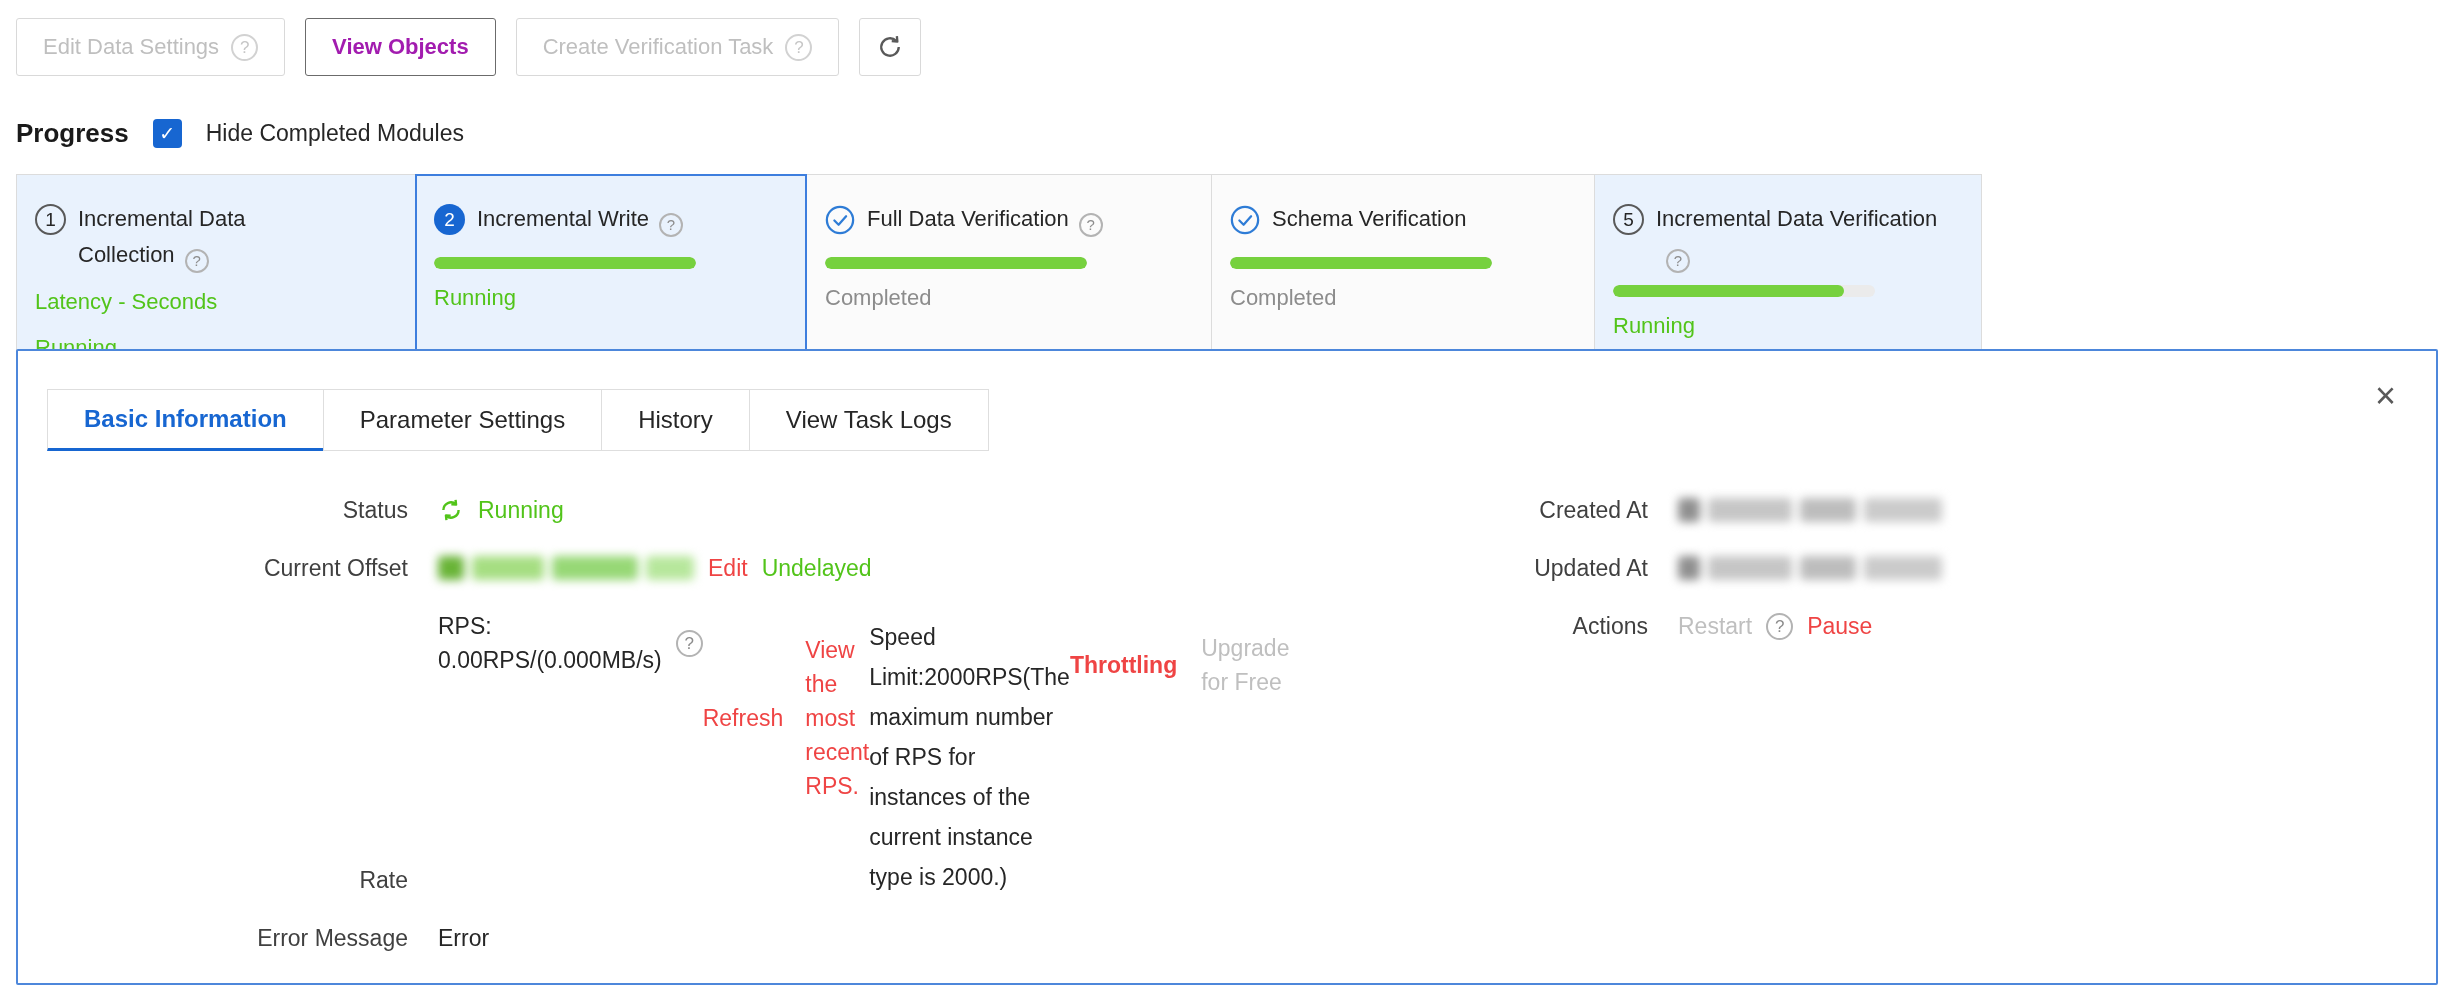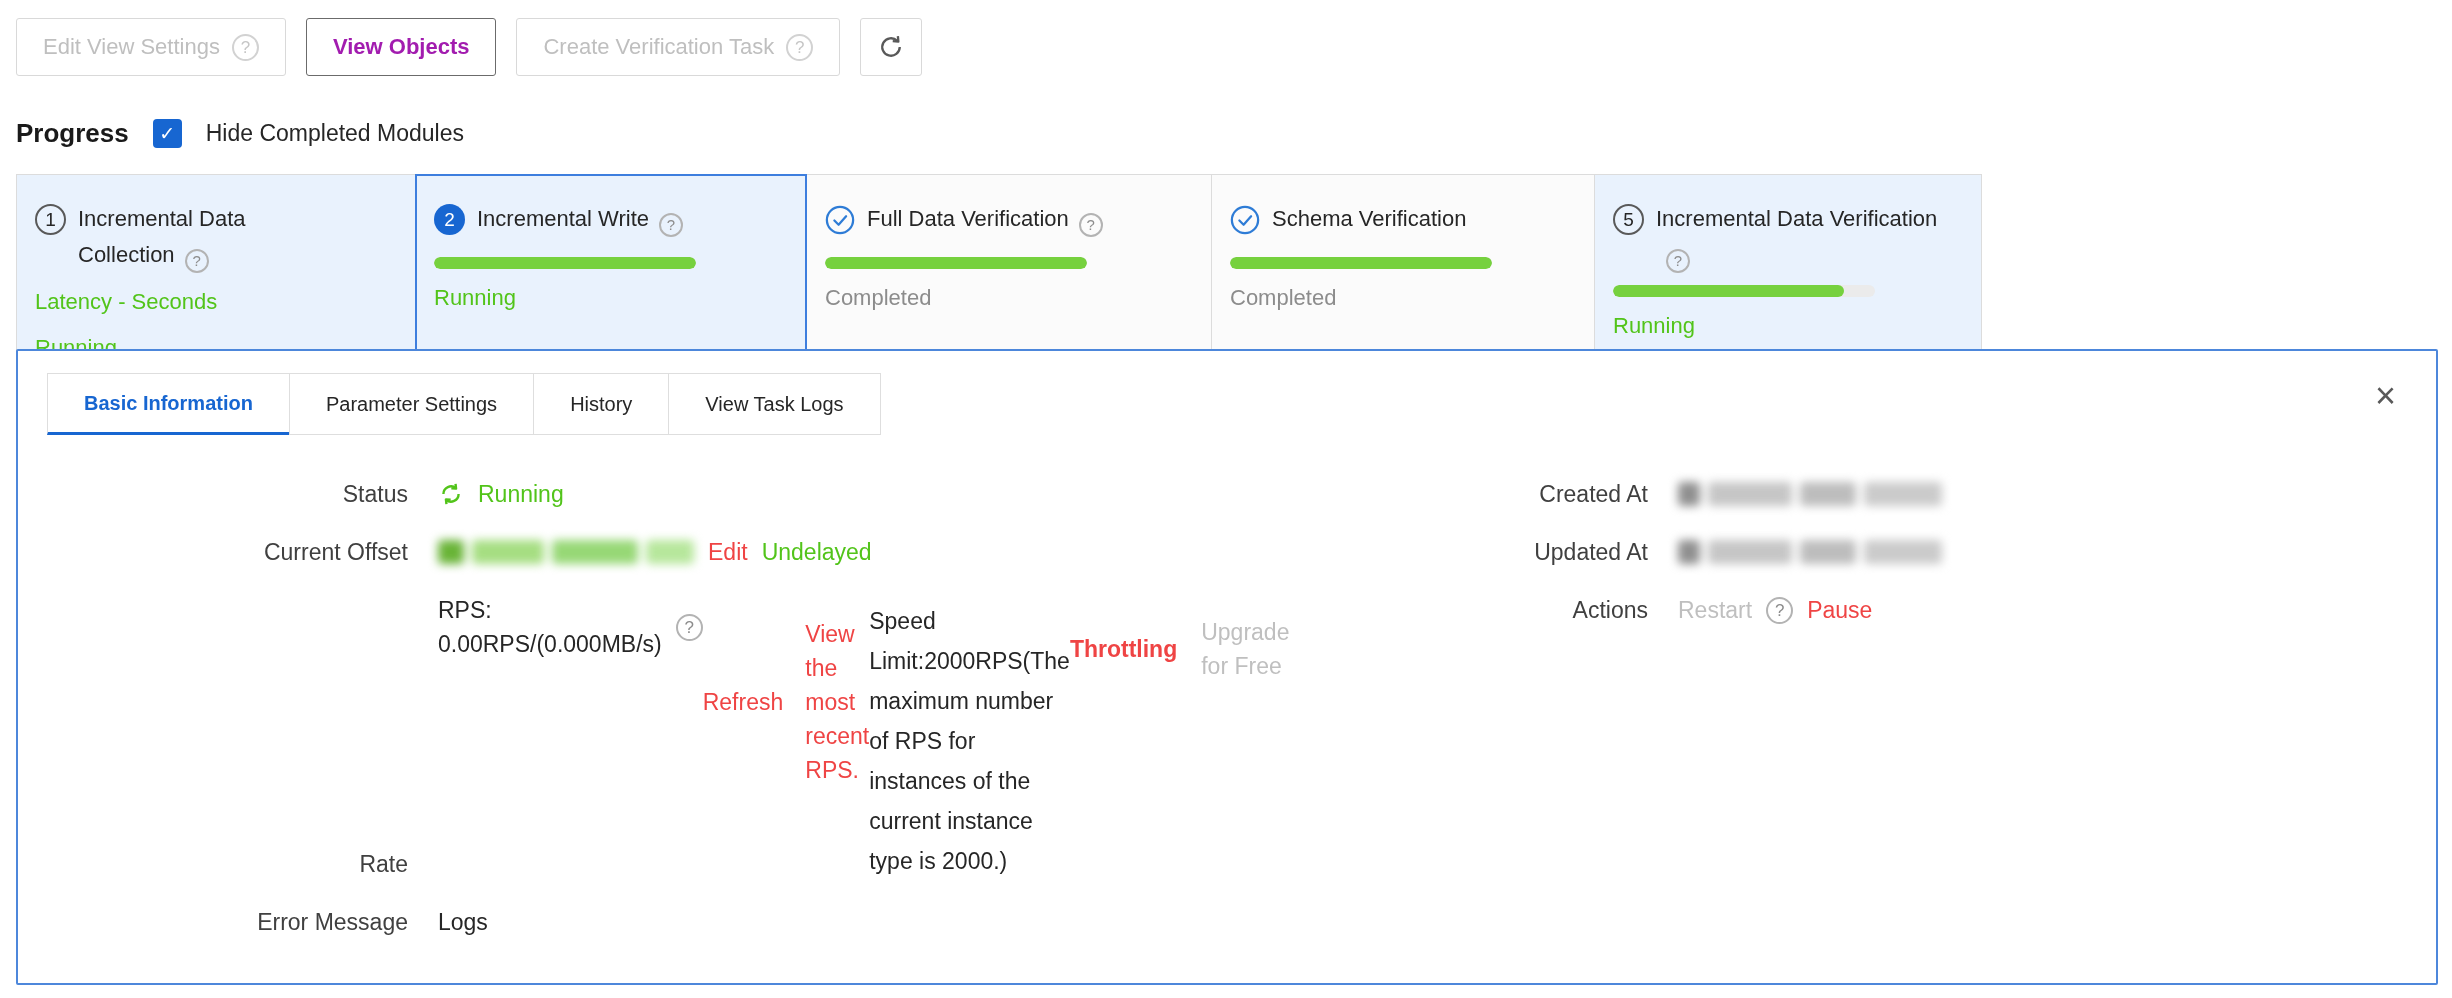--- a/index.html
+++ b/index.html
@@ -72,22 +72,22 @@
   .bar { width:262px; height:12px; border-radius:6px; background:#EBEBEB; margin-top:20px; overflow:hidden; }
   .bar .fill { height:100%; background:#76D13E; border-radius:6px; }
 
   
   .panel {
     position:absolute; left:16px; top:349px; width:2422px; height:636px;
     background:#fff; border:2px solid #4D87DB; border-radius:2px; z-index:5;
   }
   .tabs { display:flex; margin:22px 0 0 30px; }
   .tab {
-    height:62px; padding:0 36px; display:flex; align-items:center; font-size:20px;
-    color:#262626; border:1px solid #DEDEDE; margin-left:-1px; background:#fff; cursor:pointer;
+    height:62px; padding:0 36px; display:flex; align-items:center; font-size:24px;
+    color:#262626; border:1px solid #DEDEDE; margin-left:-1px; background:#fff; cursor:pointer;margin-top:16px;
   }
   .tab.active { color:#1766D1; font-weight:700; border-bottom:3px solid #1766D1; }
   .close-btn {
     position:absolute; top:26px; right:34px; font-size:36px; color:#595959;
     background:none; border:none; line-height:1; cursor:pointer; font-family:"Liberation Sans", sans-serif;
   }
 
   .detail { display:flex; margin-top:42px; font-size:23px; }
   .dcol-left { width:1250px; flex:none; }
   .dcol-right { flex:1; }
@@ -118,21 +118,21 @@
   .redact.gray-redact i:nth-child(3){ width:56px; background:#BDBDBD; }
   .redact.gray-redact i:nth-child(4){ width:78px; background:#CBCBCB; }
 </style>
 </head>
 <body>
 
 <div class="page">
 
   <div class="toolbar">
     <button class="btn disabled">
-      <span>Edit View Settings</span>
+      <span>Edit Data Settings</span>
       <span class="help">?</span>
     </button>
     <button class="btn dark">
       <span>View Objects</span>
     </button>
     <button class="btn disabled">
       <span>Create Verification Task</span>
       <span class="help">?</span>
     </button>
     <button class="btn icon-btn">
@@ -268,21 +268,21 @@
             <div class="limit">Speed Limit:2000RPS(The maximum number of RPS for instances of the current instance type is 2000.)</div>
             <div class="rline throttle">
               <a class="link bold">Throttling</a>
               <span class="muted">Upgrade for Free</span>
             </div>
           </div>
         </div>
 
         <div class="drow" style="margin-top:10px;">
           <div class="dlabel">Error Message</div>
-          <div class="dvalue">Logs</div>
+          <div class="dvalue">Error</div>
         </div>
       </div>
 
       <div class="dcol-right">
         <div class="drow">
           <div class="dlabel">Created At</div>
           <div class="dvalue">
             <span class="redact gray-redact">
                 <i></i>
                 <i></i>

